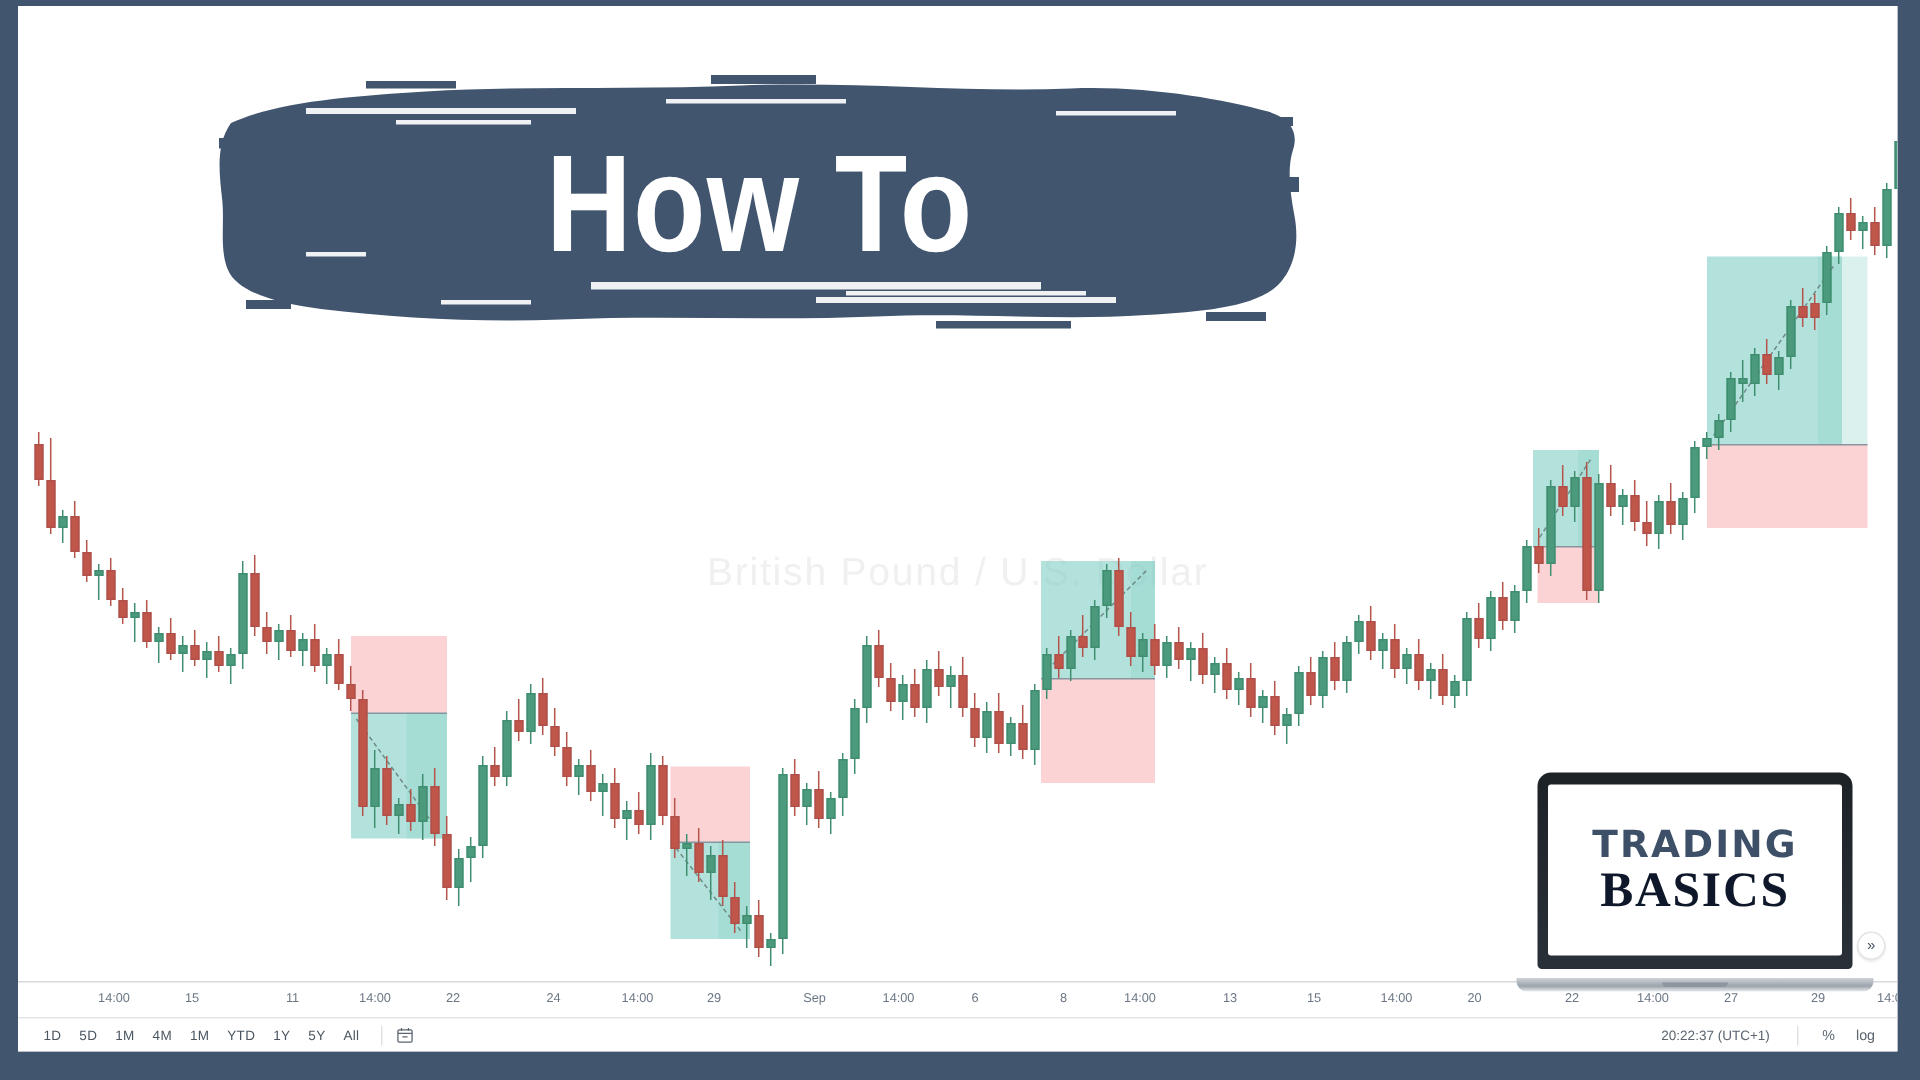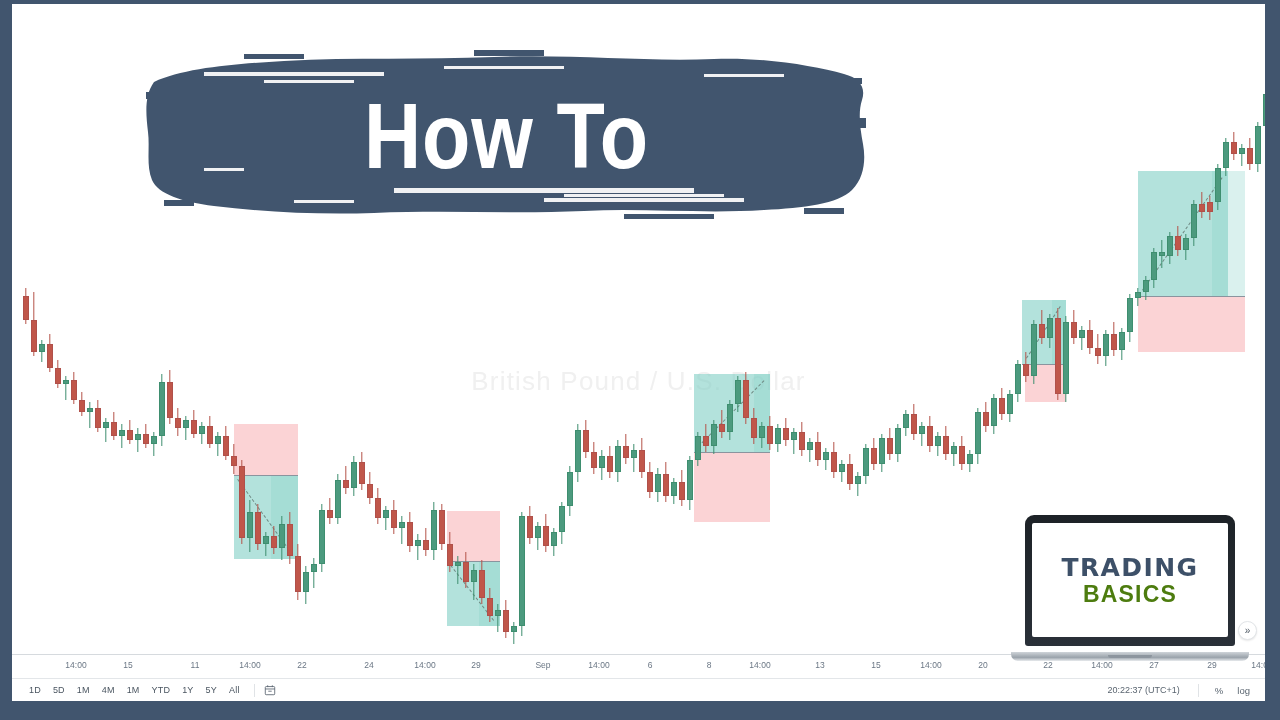--- a/index.html
+++ b/index.html
@@ -116,22 +116,22 @@
   #laptop-screen {
     width:100%; height:100%; background:#ffffff; border-radius:2px;
     display:flex; flex-direction:column; align-items:center; justify-content:center;
     overflow:hidden;
   }
   #logo-trading {
     font-size:25px; font-weight:700; color:#3d5068; letter-spacing:1.4px;
     font-family:"DejaVu Sans","Liberation Sans",sans-serif; line-height:1;
   }
   #logo-basics {
-    font-size:23px; font-weight:700; color:#4d7c0f; letter-spacing:1.2px;
-    font-family:Liberation Sans, sans-serif; line-height:1;
+    font-size:33px; font-weight:700; color:#0f172a; letter-spacing:1.2px;
+    font-family:Liberation Serif, serif; line-height:1;
     margin-top:3px;
   }
   #laptop-base {
     position:absolute; left:0; bottom:6px; width:238px; height:9px;
     background:linear-gradient(180deg,#cfd4d9 0%,#9ba3ab 60%,#e8ebee 100%);
     border-radius:0 0 7px 7px;
   }
   #laptop-notch {
     position:absolute; left:50%; transform:translateX(-50%); bottom:9px;
     width:44px; height:3px; background:#8d959e; border-radius:0 0 3px 3px;

